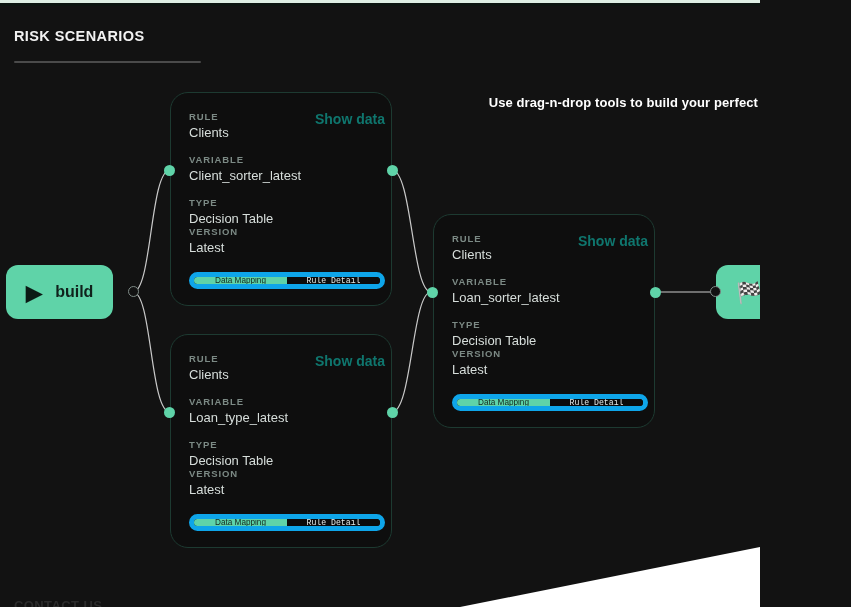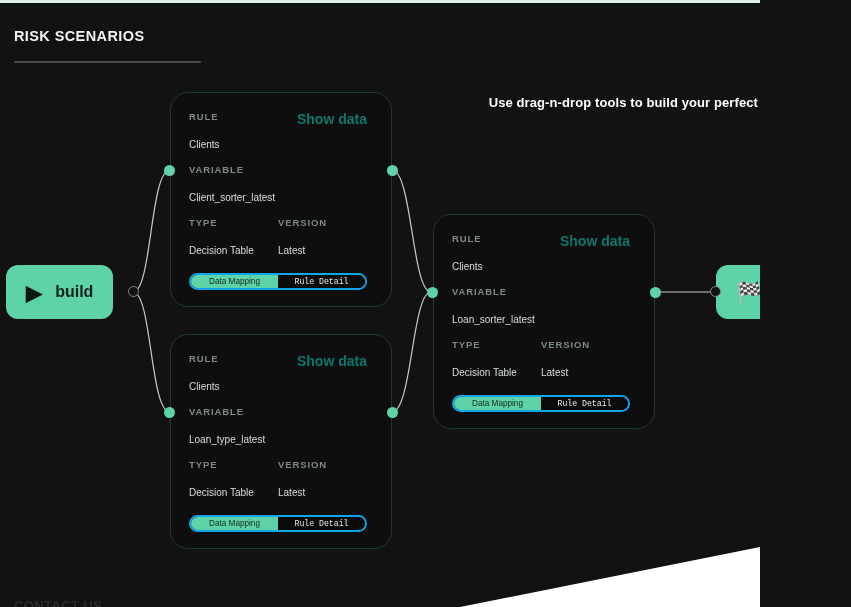--- a/index.html
+++ b/index.html
@@ -48,37 +48,37 @@
     color:#10221c; font-size:16px; font-weight:bold;
   }
   .term .glyph { font-size:21px; line-height:1; color:#0b1a15; display:block; }
 
   
   .card {
     background:#0e0e0e;
     border:1px solid #1d3a31;
     border-radius:18px;
     width:222px;
-    padding:18px 24px 16px 18px;
+    padding:18px 6px 16px 18px;
     position:relative;
   }
   .card-head { display:flex; justify-content:space-between; align-items:flex-start; }
   .lbl { color:#7c8a85; font-size:9.5px; font-weight:bold; letter-spacing:0.9px; }
-  .val { color:#d7dedb; font-size:10px; margin-top:17px; }
+  .val { color:#d7dedb; font-size:13px; margin-top:3px; }
   .showdata { color:#0f766e; font-size:14px; font-weight:bold; }
-  .row-2col { display:flex; margin-top:14px; }
+  .row-2col { display:flex; margin-top:14px;flex-direction:column; }
   .row-2col > div { width:50%; }
   .blk { margin-top:14px; }
   .blk:first-child { margin-top:0; }
 
   
   .toggle {
     margin-top:17px;
     display:flex; height:17px;
-    border:2px solid #0ea5e9; border-radius:9px;
+    border:5px solid #0ea5e9; border-radius:9px;
     overflow:hidden;
   }
   .toggle div {
     flex:1; display:flex; align-items:center; justify-content:center;
     font-size:8.2px;
   }
   .tg-on  { background:#5fd3a8; color:#14281f; }
   .tg-off { background:#0b0b0b; color:#e6eceA;font-family:Liberation Mono, monospace; }
 
   

